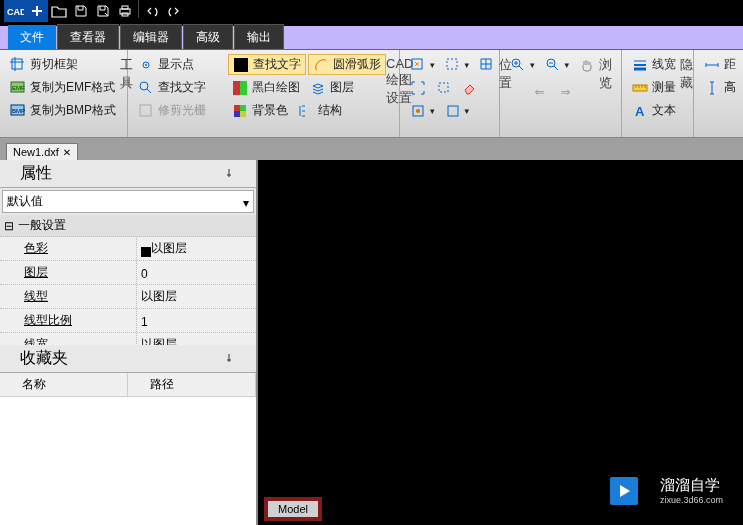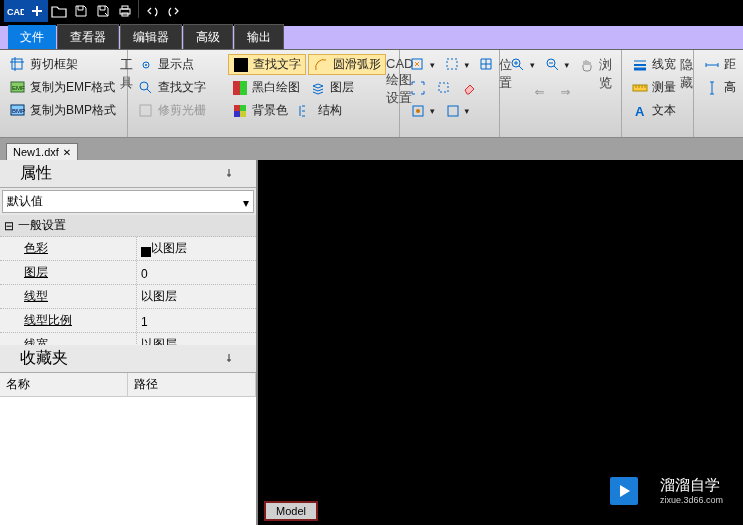--- a/index.html
+++ b/index.html
@@ -50,26 +50,26 @@
 .propgrid::-webkit-scrollbar-thumb { background: #c0c0c0; border: 1px solid #999; }
 .prop-section { background: #e0e0e0; padding: 2px 4px; font-size: 12px; border-bottom: 1px dotted #bbb; display: flex; align-items: center; gap: 4px; }
 .prop-row { display: flex; border-bottom: 1px dotted #bbb; font-size: 12px; }
 .prop-key { width: 136px; padding: 3px 4px 3px 24px; text-decoration: underline; }
 .prop-val { flex: 1; padding: 3px 4px; border-left: 1px dotted #bbb; display: flex; align-items: flex-end; }
 .colorsw { width: 10px; height: 10px; border: 1px solid #000; background: #000; }
 
 
 .fav { flex: 1; background: #fff; display: flex; flex-direction: column; }
 .fav-cols { display: flex; background: #f0f0f0; border-bottom: 1px solid #ccc; }
-.fav-col { padding: 3px 6px; font-size: 12px; border-right: 1px solid #ccc; }
+.fav-col { padding: 3px 22px; font-size: 12px; border-right: 1px solid #ccc; }
 .fav-body { flex: 1; background: #fff; }
 
 
 .viewport { flex: 1; background: #000; position: relative; }
-.model-tab { position: absolute; bottom: 4px; left: 6px; background: #d0d0d0; padding: 2px 10px; font-size: 11px; border: 2px solid #7f1d1d; }
+.model-tab { position: absolute; bottom: 4px; left: 6px; background: #d0d0d0; padding: 2px 10px; font-size: 11px; border: 4px solid #7f1d1d; }
 .watermark { position: absolute; bottom: 20px; right: 20px; display: flex; align-items: center; gap: 22px; color: #fff; font-size: 14px; }
 .wm-logo { background: #1a7dd8; width: 28px; height: 28px; display: flex; align-items: center; justify-content: center; color: #fff; border-radius: 2px; }
 
 svg { display: block; }
 </style>
 </head>
 <body>
 
 <div class="qat">
   <div class="qat-btn logo">

